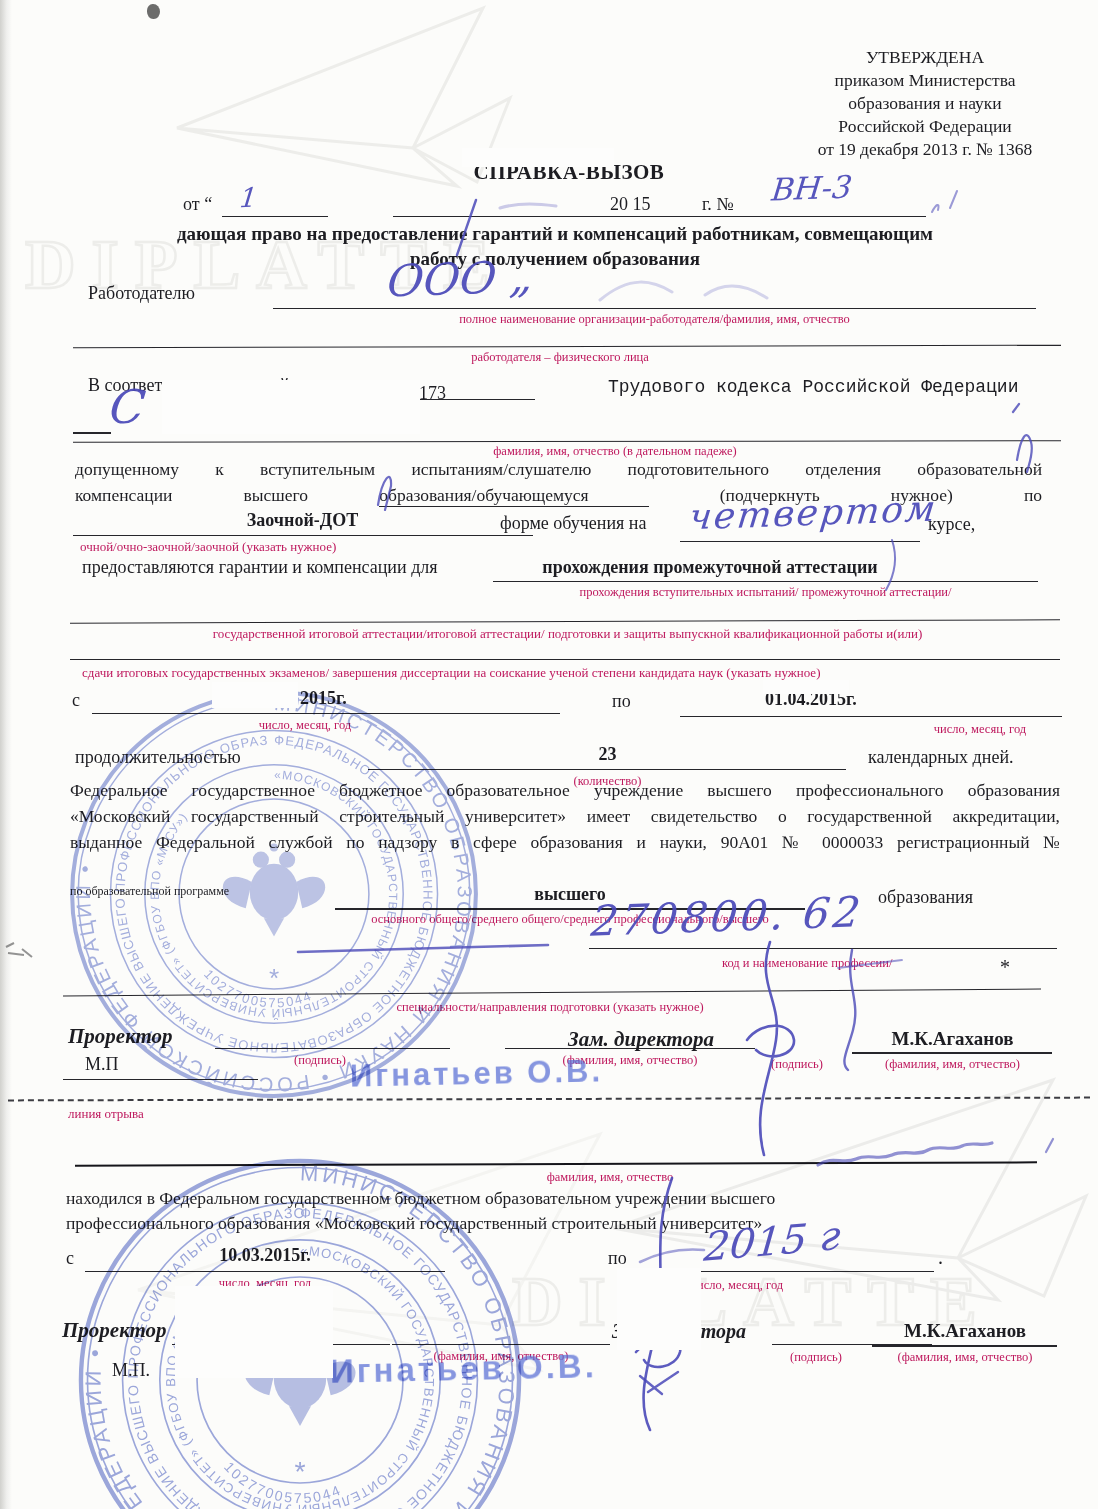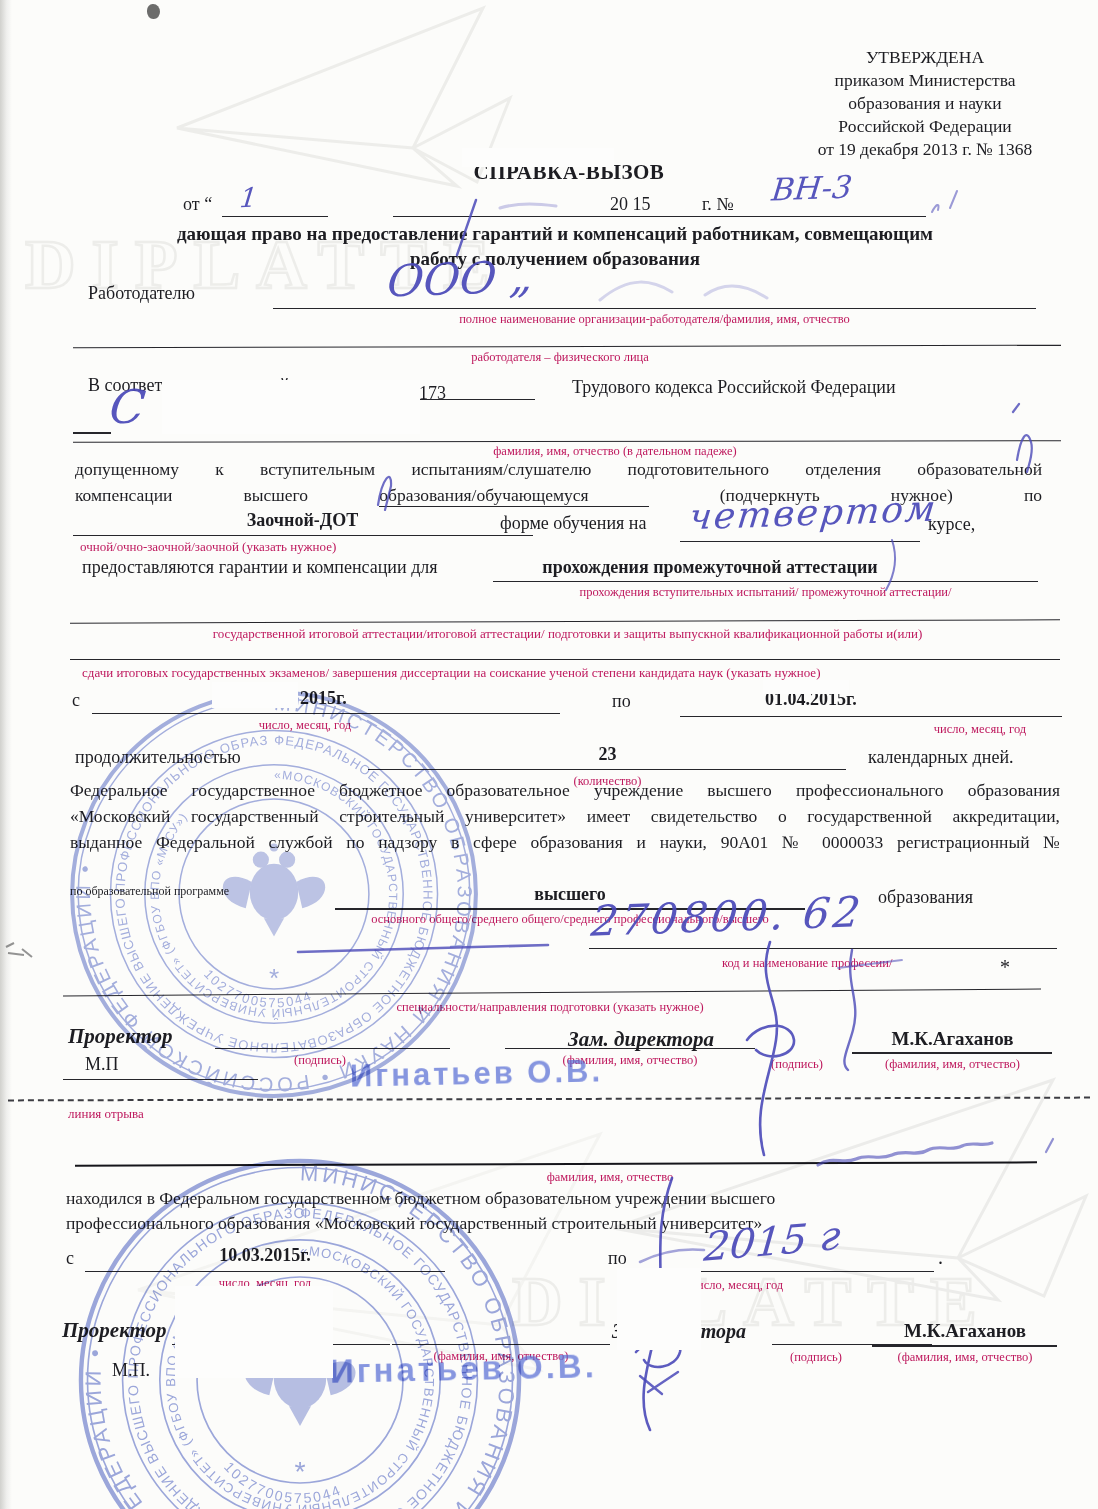--- a/index.html
+++ b/index.html
@@ -77,21 +77,21 @@
 
   <span class="t" style="left:88px;top:283px;font-size:18px;">Работодателю</span>
   <div class="ln" style="left:273px;width:763px;top:308px;"></div>
   <div class="cap ctr" style="left:273px;width:763px;top:312px;">полное наименование организации-работодателя/фамилия, имя, отчество</div>
   <div class="ln" style="left:73px;width:988px;top:346px;transform:rotate(-.15deg);"></div>
   <div class="cap ctr" style="left:290px;width:540px;top:350px;">работодателя – физического лица</div>
 
   <span class="t" style="left:88px;top:375px;font-size:18px;">В соответствии со статьей</span>
   <div class="t ctr" style="left:330px;width:205px;top:375px;font-size:18px;margin-top:8px;">173</div>
   <div class="ln" style="left:330px;width:205px;top:399px;"></div>
-  <span class="t" style="left:572px;top:377px;font-size:18px;">Трудового кодекса Российской Федерации</span>
+  <span class="t" style="left:608px;top:377px;font-size:18px;font-family:Liberation Mono, monospace;">Трудового кодекса Российской Федерации</span>
 
   <div class="ln" style="left:73px;width:38px;top:432px;border-bottom-width:2.4px;"></div>
   <div class="ln" style="left:73px;width:988px;top:441px;transform:rotate(-.1deg);"></div>
   <div class="cap ctr" style="left:390px;width:450px;top:444px;">фамилия, имя, отчество (в дательном падеже)</div>
 
   <div class="jst" style="left:75px;top:459px;width:967px;">допущенному к вступительным испытаниям/слушателю подготовительного отделения образовательной</div>
   <div class="flexrow" style="left:75px;top:485px;width:967px;">
     <span>компенсации</span>
     <span>высшего</span>
     <span style="border-bottom:1.6px solid #26262b;padding-right:60px;">образования/обучающемуся</span>

